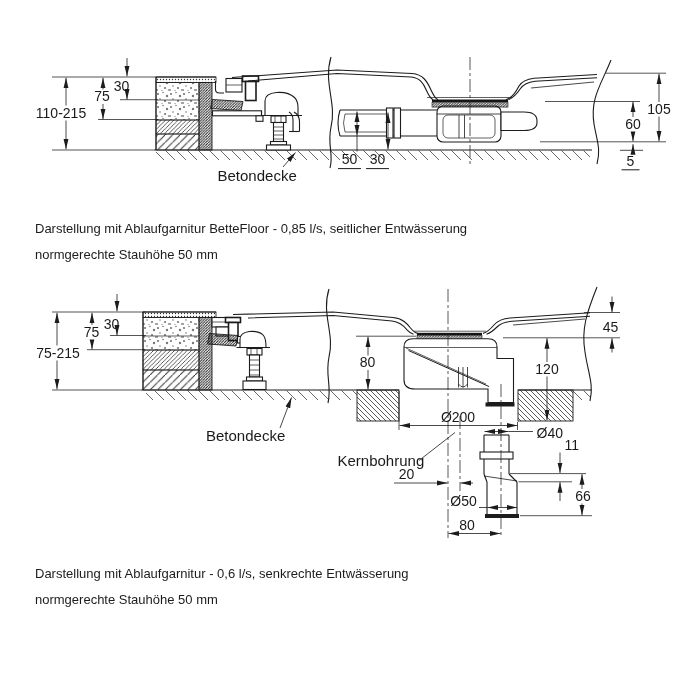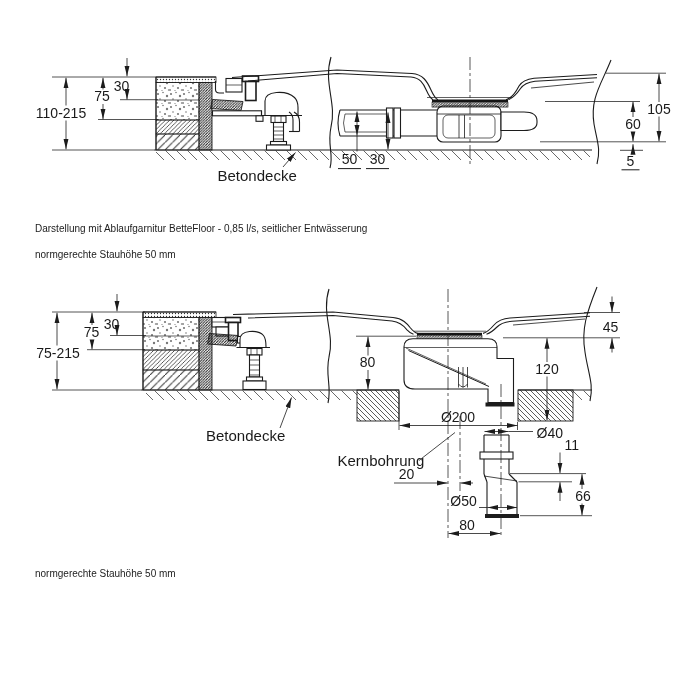--- a/index.html
+++ b/index.html
@@ -1,19 +1,19 @@
 <!DOCTYPE html>
 <html><head>
 <meta charset="utf-8">
 <style>
   html,body{margin:0;padding:0;background:#ffffff;}
   .page{position:relative;width:700px;height:700px;background:#fff;overflow:hidden;
         font-family:"Liberation Sans",sans-serif;color:#1a1a1a;}
   svg{position:absolute;left:0;top:0;}
-  .caption{position:absolute;left:35px;font-size:10px;line-height:26px;color:#1c1c1c;}
+  .caption{position:absolute;left:35px;font-size:13px;line-height:26px;color:#1c1c1c;}
   .cap1{top:216px;}
   .cap2{top:561px;}
   text{fill:#1a1a1a;}
   .dim{font-family:"Liberation Sans",sans-serif;font-size:14px;}
   .lbl{font-family:"Liberation Sans",sans-serif;font-size:15px;}
   .o{stroke:#1c1c1c;stroke-width:1.1;fill:none;}
   .ow{stroke:#1c1c1c;stroke-width:1.1;fill:#fff;}
   .th{stroke:#1c1c1c;stroke-width:0.7;fill:none;}
   .dl{stroke:#1c1c1c;stroke-width:0.8;fill:none;}
   .ex{stroke:#1c1c1c;stroke-width:0.75;fill:none;}
@@ -399,16 +399,17 @@
     <line class="dl" x1="419" y1="460.5" x2="455" y2="432.5"></line>
   </g>
 </g>
 </svg>
 
 <div class="caption cap1">
   <div>Darstellung mit Ablaufgarnitur BetteFloor - 0,85 l/s, seitlicher Entwässerung</div>
   <div>normgerechte Stauhöhe 50 mm</div>
 </div>
 <div class="caption cap2">
+  <div>Darstellung mit Ablaufgarnitur - 0,6 l/s, senkrechte Entwässerung</div>
   <div>normgerechte Stauhöhe 50 mm</div>
 </div>
 
 </div>
 
 </body></html>

